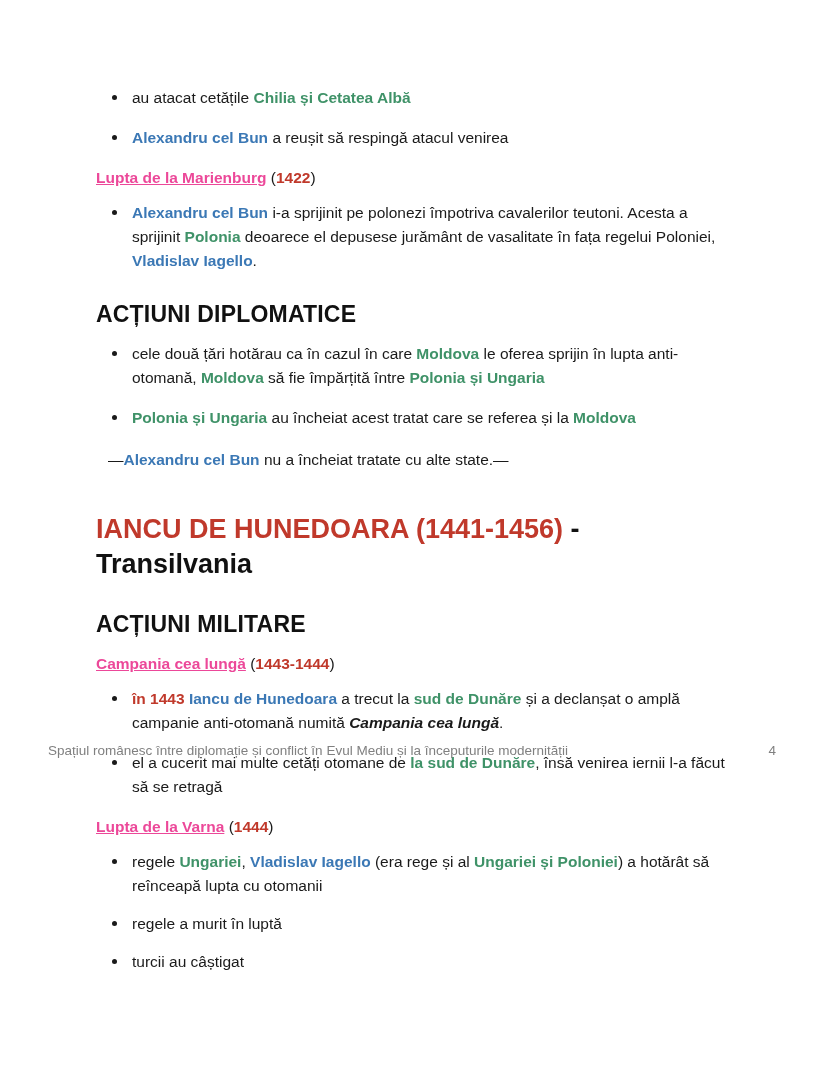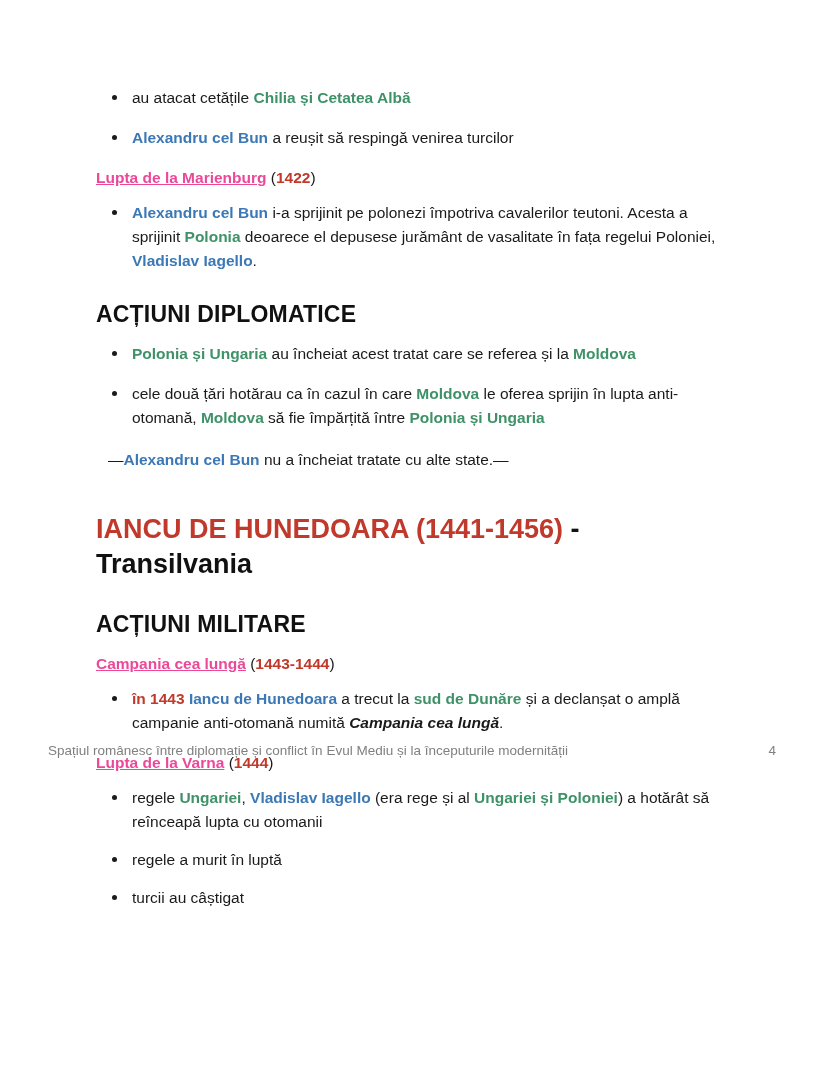--- a/index.html
+++ b/index.html
@@ -105,55 +105,56 @@
   }
   .footer .pg { color: #808080; }
 </style>
 </head>
 <body>
 
 <div class="page">
 
   <ul class="bullets" id="list-top">
       <li><span class="plain">au atacat cetățile </span><span class="green">Chilia și Cetatea Albă</span></li>
-      <li><span class="blue">Alexandru cel Bun</span><span class="plain"> a reușit să respingă venirea turcilor</span></li>
+      <li><span class="blue">Alexandru cel Bun</span><span class="plain"> a reușit să respingă atacul venirea</span></li>
     </ul>
 
   <div class="sub-heading">
     <span class="title-underline">Lupta de la Marienburg</span><span class="plain"> (</span><span class="red">1422</span><span class="plain">)</span>
   </div>
 
   <ul class="bullets" id="list-marienburg">
       <li><span class="blue">Alexandru cel Bun</span><span class="plain"> i-a sprijinit pe polonezi împotriva cavalerilor teutoni. Acesta a sprijinit </span><span class="green">Polonia</span><span class="plain"> deoarece el depusese jurământ de vasalitate în fața regelui Poloniei, </span><span class="blue">Vladislav Iagello</span><span class="plain">.</span></li>
     </ul>
 
   <h2 class="h2">ACȚIUNI DIPLOMATICE</h2>
 
 
   <ul class="bullets" id="list-diplomatic">
+      <li><span class="plain">cele două țări hotărau ca în cazul în care </span><span class="green">Moldova</span><span class="plain"> le oferea sprijin în lupta anti-otomană, </span><span class="green">Moldova</span><span class="plain"> să fie împărțită între </span><span class="green">Polonia și Ungaria</span></li>
       <li><span class="green">Polonia și Ungaria</span><span class="plain"> au încheiat acest tratat care se referea și la </span><span class="green">Moldova</span></li>
-      <li><span class="plain">cele două țări hotărau ca în cazul în care </span><span class="green">Moldova</span><span class="plain"> le oferea sprijin în lupta anti-otomană, </span><span class="green">Moldova</span><span class="plain"> să fie împărțită între </span><span class="green">Polonia și Ungaria</span></li>
     </ul>
 
   <div class="note-line">
     <span class="plain">—</span><span class="blue">Alexandru cel Bun</span><span class="plain"> nu a încheiat tratate cu alte state.</span><span class="plain">—</span>
   </div>
 
   <h1 class="h1">
     <span class="main">IANCU DE HUNEDOARA (1441-1456)</span><span class="dash"> - </span><span class="loc">Transilvania</span>
   </h1>
 
   <h2 class="h2">ACȚIUNI MILITARE</h2>
 
   <div class="sub-heading">
     <span class="title-underline">Campania cea lungă</span><span class="plain"> (</span><span class="red">1443-1444</span><span class="plain">)</span>
   </div>
 
   <ul class="bullets" id="list-campania">
       <li><span class="red">în 1443 </span><span class="blue">Iancu de Hunedoara</span><span class="plain"> a trecut la </span><span class="green">sud de Dunăre</span><span class="plain"> și a declanșat o amplă campanie anti-otomană numită </span><span class="italic-bold">Campania cea lungă</span><span class="plain">.</span></li>
+      <li><span class="plain">el a cucerit mai multe cetăți otomane de </span><span class="green">la sud de Dunăre</span><span class="plain">, însă venirea iernii l-a făcut să se retragă</span></li>
     </ul>
 
   <div class="sub-heading">
     <span class="title-underline">Lupta de la Varna</span><span class="plain"> (</span><span class="red">1444</span><span class="plain">)</span>
   </div>
 
   <ul class="bullets tight" id="list-varna">
       <li><span class="plain">regele </span><span class="green">Ungariei</span><span class="plain">, </span><span class="blue">Vladislav Iagello</span><span class="plain"> (era rege și al </span><span class="green">Ungariei și Poloniei</span><span class="plain">) a hotărât să reînceapă lupta cu otomanii</span></li>
       <li><span class="plain">regele a murit în luptă</span></li>
       <li><span class="plain">turcii au câștigat</span></li>

